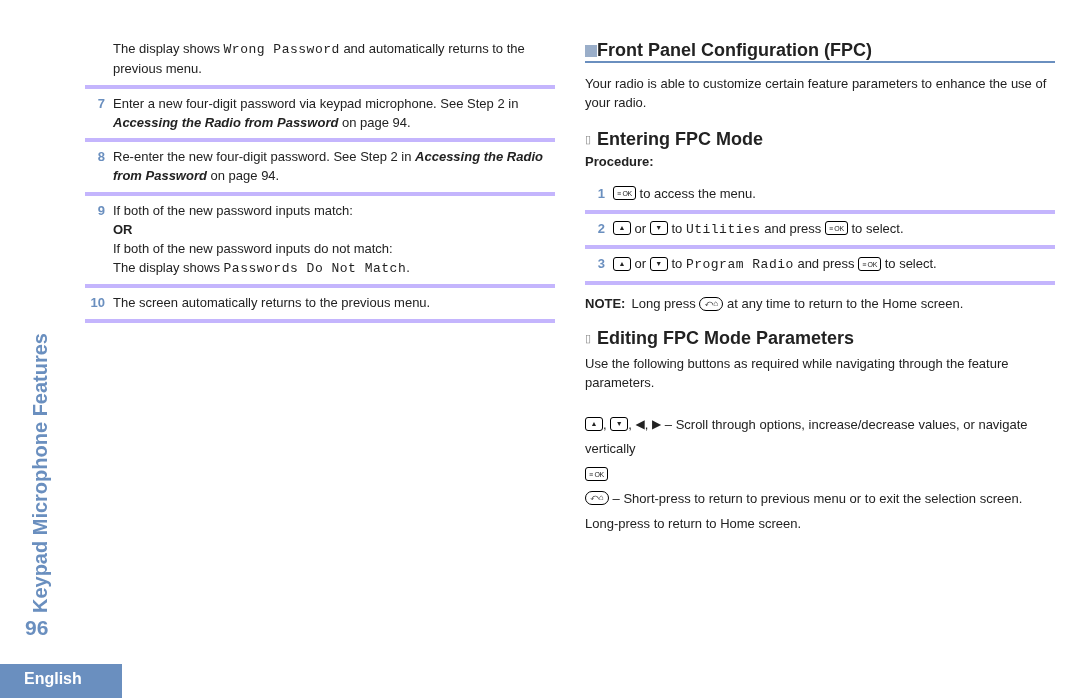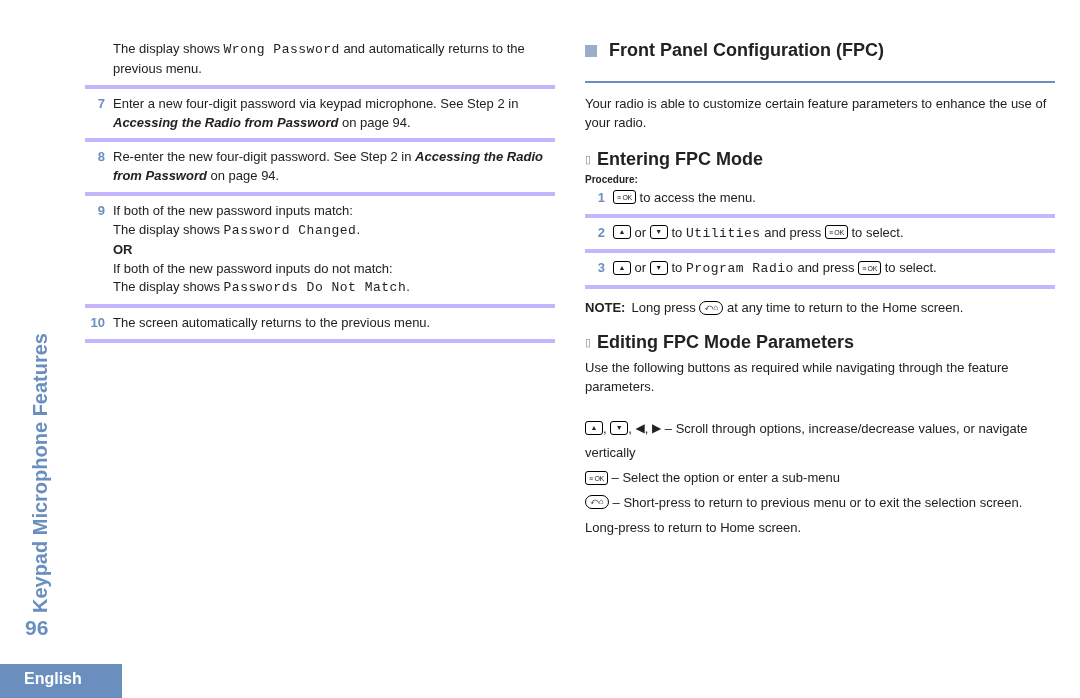--- a/index.html
+++ b/index.html
@@ -63,40 +63,40 @@
     text-align: right;
     flex-shrink: 0;
   }
   .step-body { flex: 1; }
   .bi { font-weight: bold; font-style: italic; }
   .b { font-weight: bold; }
   .mono { font-family: "Courier New", monospace; letter-spacing: 0.5px; }
   .section-heading {
     display: flex;
     align-items: center;
-    gap: 12px;
+    gap: 0;
     border-bottom: 2px solid #6a8fbf;
-    padding-bottom: 20px;
+    padding-bottom: 0;
     margin-bottom: 12px;
   }
   .section-heading .sq {
     width: 12px; height: 12px; background:#9aaec9;
     flex-shrink: 0;
   }
   .section-heading h2 {
     font-size: 18px; font-weight: bold; color:#222;
   }
   .intro { margin-bottom: 16px; line-height:1.45; }
   .sub-heading {
     display:flex; align-items:center; gap:6px;
     margin-bottom:4px; margin-top:14px;
   }
   .sub-heading .arrow { color:#888; font-size:11px; }
   .sub-heading .t { font-weight:bold; font-size:18px; }
-  .proc { font-weight:bold; font-size:10px; margin-bottom:4px; }
+  .proc { font-weight:bold; font-size:13px; margin-bottom:16px; }
   .note-row { display:flex; gap:6px; margin-top:10px; line-height:1.45; }
   .note-label { font-weight:bold; }
   .body-p { margin:6px 0 20px 0; line-height:1.45; }
   .btn-row { line-height:1.9; }
   .icon {
     display:inline-block;
     vertical-align:middle;
     border:1px solid #000;
     border-radius:3px;
     font-size:9px;
@@ -159,21 +159,20 @@
       <li class="step">
         <div class="num">8</div>
         <div class="step-body">
           <span>Re-enter the new four-digit password. See Step 2 in </span><span class="bi">Accessing the Radio from Password</span><span> on page 94.</span>
         </div>
       </li>
       <li class="step">
         <div class="num">9</div>
         <div class="step-body">
           <div>If both of the new password inputs match:</div>
-          <div><span>The display shows </span><span class="mono">Password Changed</span><span>.</span></div>
           <div class="b">OR</div>
           <div>If both of the new password inputs do not match:</div>
           <div><span>The display shows </span><span class="mono">Passwords Do Not Match</span><span>.</span></div>
         </div>
       </li>
       <li class="step">
         <div class="num">10</div>
         <div class="step-body">The screen automatically returns to the previous menu.</div>
       </li>
     </ol>
@@ -223,21 +222,21 @@
     <div class="sub-heading">
       <span class="arrow">▯</span>
       <span class="t">Editing FPC Mode Parameters</span>
     </div>
     <p class="body-p">Use the following buttons as required while navigating through the feature parameters.</p>
 
     <p class="btn-row">
       <span class="icon up"></span><span>, </span><span class="icon down"></span><span>, </span><span class="icon tri-left"></span><span>, </span><span class="icon tri-right"></span><span> – Scroll through options, increase/decrease values, or navigate vertically</span>
     </p>
     <p class="btn-row">
-      <span class="icon menu-ok"></span><span> – Select the option or enter a sub-menu</span>
+      <span class="icon menu-ok"></span>
     </p>
     <p class="btn-row">
       <span class="icon home"></span><span> – Short-press to return to previous menu or to exit the selection screen. Long-press to return to Home screen.</span>
     </p>
   </div>
 </div>
 
 <div class="page-number">96</div>
 
 <div class="lang-bar">

